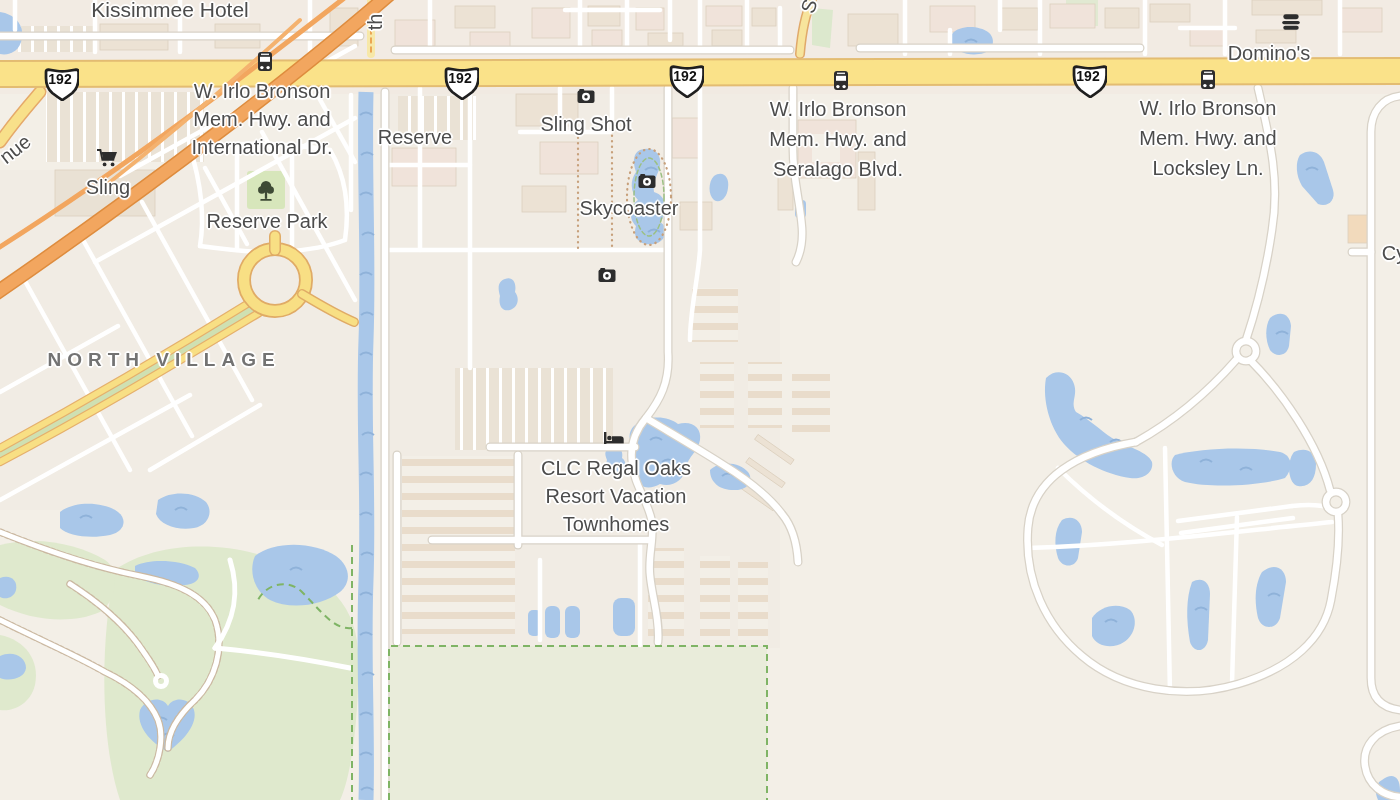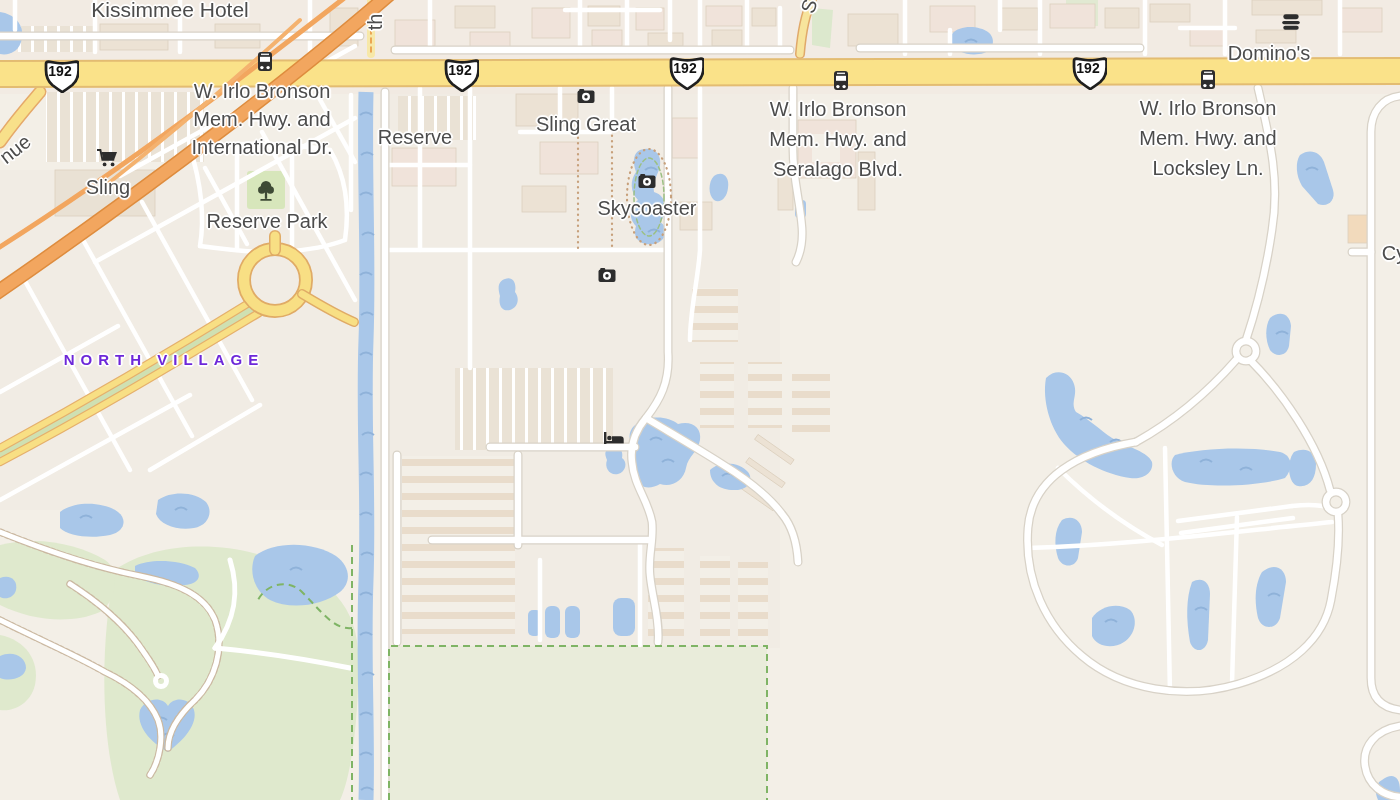--- a/index.html
+++ b/index.html
@@ -5,26 +5,26 @@
   html,body{margin:0;padding:0;background:#e8e4da;}
   #screen{position:relative;width:1400px;height:800px;overflow:hidden;
           font-family:"Liberation Sans",sans-serif;background:#f3efe7;}
   #map-svg{position:absolute;left:0;top:0;}
   .lbl{position:absolute;transform:translate(-50%,-50%);color:#4c4c4c;
        font-size:20px;line-height:28px;text-align:center;white-space:pre-line;
        text-shadow:-1px -1px 0 #fff,1px -1px 0 #fff,-1px 1px 0 #fff,1px 1px 0 #fff,
                    -2px 0 1px #fff,2px 0 1px #fff,0 -2px 1px #fff,0 2px 1px #fff;}
   .lh30{line-height:30px;}
   .sz21{font-size:21px;}
-  .district{color:#6d28d9;font-weight:bold;font-size:15px;letter-spacing:6px;}
+  .district{color:#737373;font-weight:bold;font-size:19px;letter-spacing:6px;}
   .rot-90{transform:translate(-50%,-50%) rotate(-90deg);}
   .rot-38{transform:translate(-50%,-50%) rotate(-38deg);}
   .rot-70{transform:translate(-50%,-50%) rotate(-70deg);}
   .icon{position:absolute;transform:translate(-50%,-50%);line-height:0;}
-  .shield{position:absolute;width:38px;height:34px;transform:translate(-50%,-50%);}
+  .shield{position:absolute;width:38px;height:34px;transform:translate(-50%,-50%);margin-top:8px;}
   .shield svg{position:absolute;left:0;top:0;}
   .shield span{position:absolute;left:0;top:4px;width:100%;text-align:center;
                font-size:14px;font-weight:bold;color:#111;}
 </style>
 </head>
 <body>
 
 <div id="screen">
 
 <svg id="map-svg" width="1400" height="800" viewBox="0 0 1400 800">
@@ -464,27 +464,30 @@
   </div>
 
   <div class="lbl sz21" style="left:170px;top:10px">Kissimmee Hotel</div>
   <div class="lbl" style="left:262px;top:119px">W. Irlo Bronson
 Mem. Hwy. and
 International Dr.</div>
   <div class="lbl" style="left:415px;top:137px">Reserve</div>
   <div class="lbl" style="left:108px;top:187px">Sling</div>
   <div class="lbl" style="left:267px;top:221px">Reserve Park</div>
   <div class="lbl district" style="left:164px;top:360px">NORTH VILLAGE</div>
-  <div class="lbl" style="left:586px;top:124px">Sling Great</div>
-  <div class="lbl" style="left:647px;top:208px">Skycoaster</div>
+  <div class="lbl" style="left:586px;top:124px">Sling Shot</div>
+  <div class="lbl" style="left:629px;top:208px">Skycoaster</div>
   <div class="lbl lh30" style="left:838px;top:139px">W. Irlo Bronson
 Mem. Hwy. and
 Seralago Blvd.</div>
   <div class="lbl lh30" style="left:1208px;top:138px">W. Irlo Bronson
 Mem. Hwy. and
 Locksley Ln.</div>
   <div class="lbl" style="left:1269px;top:53px">Domino's</div>
+  <div class="lbl" style="left:616px;top:496px">CLC Regal Oaks
+Resort Vacation
+Townhomes</div>
   <div class="lbl" style="left:1394px;top:253px">Cy</div>
   <div class="lbl rot-90" style="left:375px;top:22px">th</div>
   <div class="lbl rot-38" style="left:15px;top:149px">nue</div>
   <div class="lbl rot-70" style="left:809px;top:6px">S</div>
 
 </div>
 
 </body></html>

